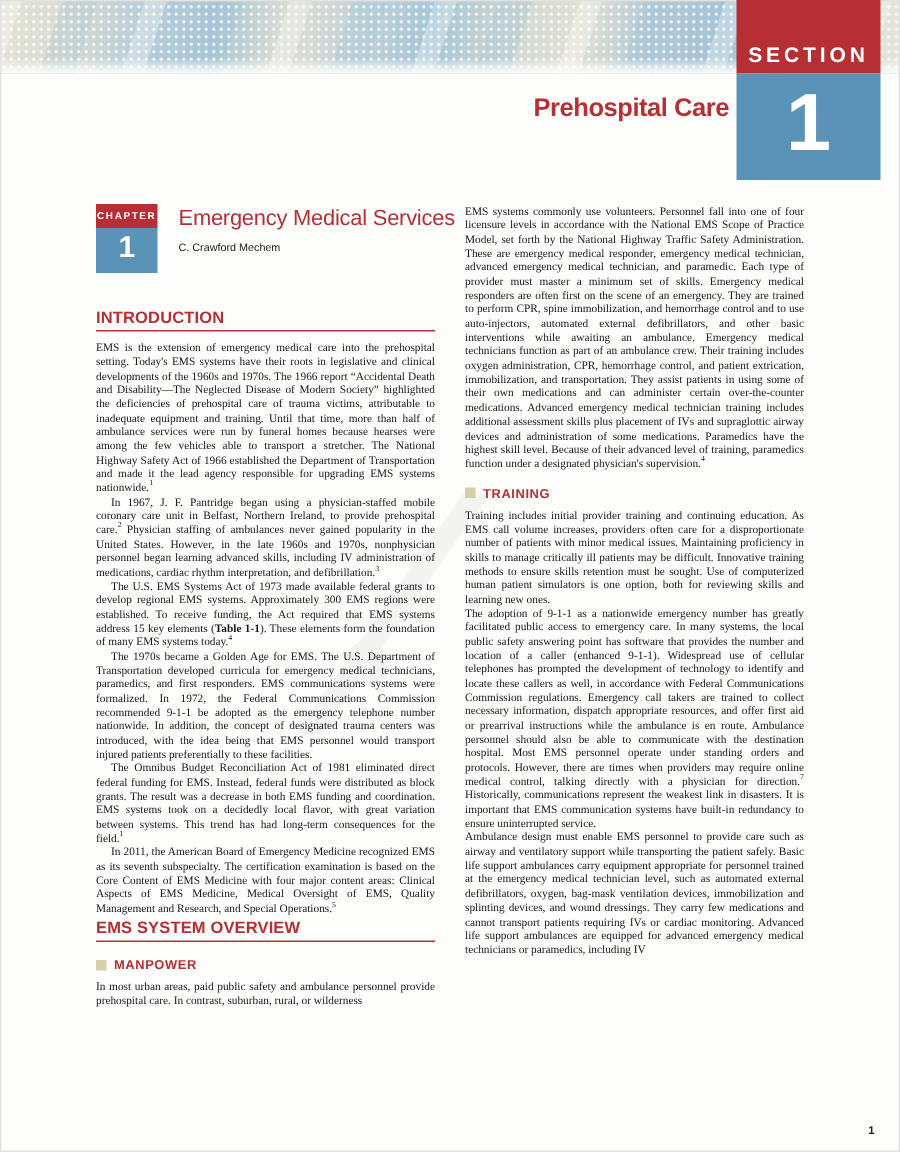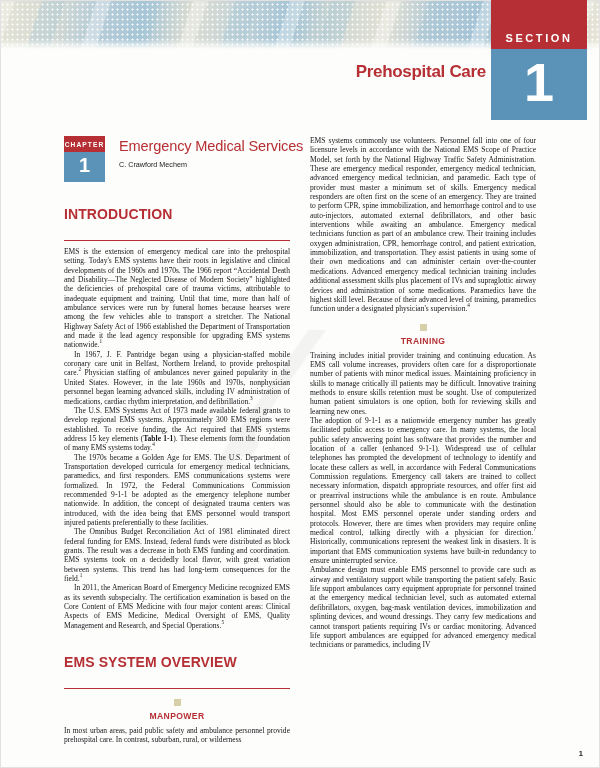--- a/index.html
+++ b/index.html
@@ -66,21 +66,21 @@
     right: 13px; top: 0;
     width: 96px;
     z-index: 5;
   }
   .section-tab .sect-label {
     height: 49px;
     background: #b52f35;
     color: #ffffff;
     font-family: "Liberation Sans", sans-serif;
     font-weight: bold;
-    font-size: 11px;
+    font-size: 14px;
     letter-spacing: 2.6px;
     display: flex;
     align-items: flex-end;
     justify-content: center;
     padding-bottom: 5px;
   }
   .section-tab .sect-num {
     height: 71px;
     background: #5b93b8;
     color: #ffffff;
@@ -157,39 +157,38 @@
     top: 206px;
     width: 226px;
   }
   .col-left  { left: 64px; }
   .col-right { left: 310px; top: 136px; }
 
   .h1-red {
     color: #b52f35;
     font-family: "Liberation Sans", sans-serif;
     font-weight: bold;
-    font-size: 14px;
+    font-size: 11px;
     letter-spacing: 0.1px;
-    padding-bottom: 18px;
+    padding-bottom: 2px;
     border-bottom: 1.6px solid #b52f35;
     margin: 0 0 6px 0;
   }
-  .h1-red.spaced { margin-top: 24px; }
+  .h1-red.spaced { margin-top: 3px; }
 
   .h2-red {
     color: #b52f35;
     font-family: "Liberation Sans", sans-serif;
     font-weight: bold;
     font-size: 8.6px;
     letter-spacing: 0.4px;
     margin: 10px 0 5px 0;
     display: flex;
     align-items: center;
     gap: 5px;
-    flex-direction: column;
   }
   .sq-icon {
     display: inline-block;
     width: 7px; height: 7px;
     background: #d7cfa8;
     flex: 0 0 auto;
   }
 
   p.body {
     margin: 0;

